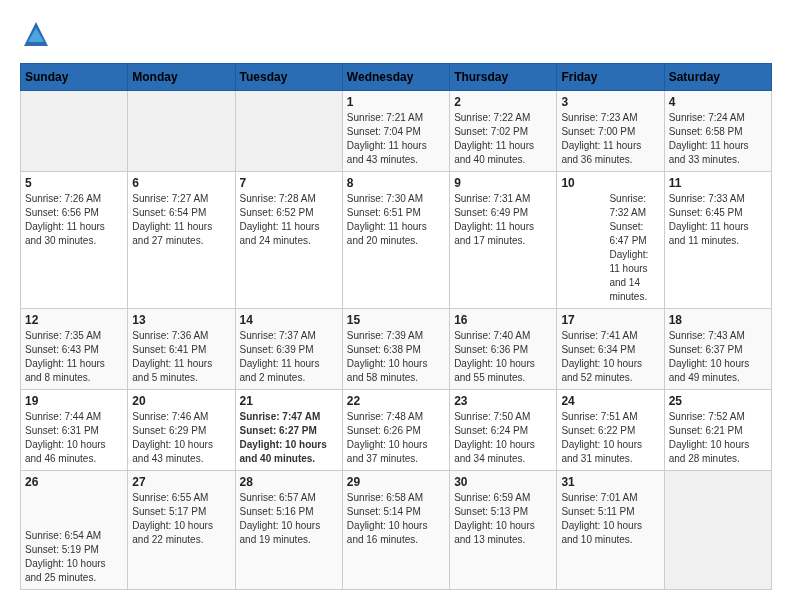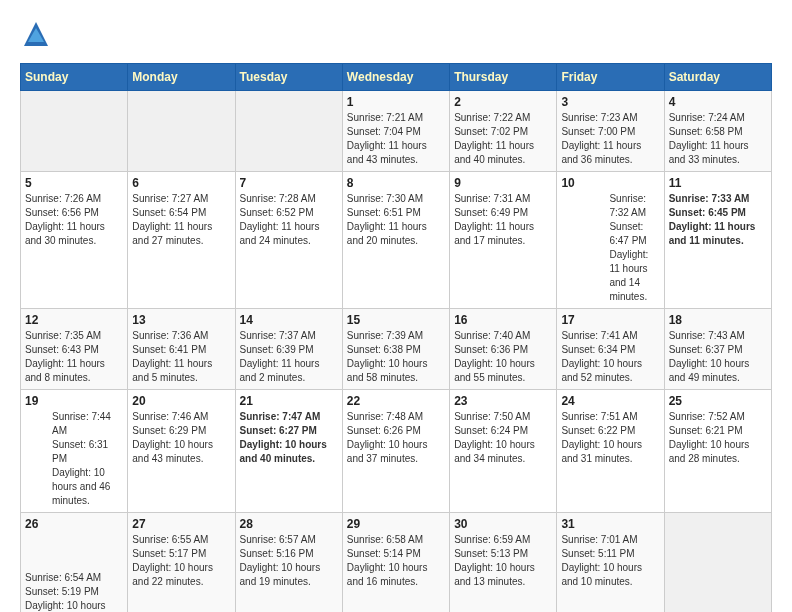--- a/index.html
+++ b/index.html
@@ -47,21 +47,21 @@
       font-size: 16px;
       color: #444;
     }
     .calendar {
       width: 100%;
       border-collapse: collapse;
       font-size: 11px;
     }
     .calendar thead tr th {
       background-color: #2a6db5;
-      color: #fef9c3;
+      color: #000000;
       padding: 6px 4px;
       text-align: left;
       font-size: 12px;
       border: 1px solid #1a5da5;
     }
     .calendar tbody tr td {
       border: 1px solid #ccc;
       vertical-align: top;
       padding: 4px;
       width: calc(100% / 7);
@@ -182,21 +182,21 @@
 Daylight: 11 hours and 17 minutes.</div>
         </td>
         <td>
           <div class="day-number">10</div>
           <div class="day-info" style="white-space: pre-line; margin-left: 48px;">Sunrise: 7:32 AM
 Sunset: 6:47 PM
 Daylight: 11 hours and 14 minutes.</div>
         </td>
         <td>
           <div class="day-number">11</div>
-          <div class="day-info" style="white-space: pre-line; font-weight: bold;">Sunrise: 7:33 AM
+          <div class="day-info" style="white-space: pre-line;">Sunrise: 7:33 AM
 Sunset: 6:45 PM
 Daylight: 11 hours and 11 minutes.</div>
         </td>
       </tr>
       <tr>
         <td>
           <div class="day-number">12</div>
           <div class="day-info" style="white-space: pre-line;">Sunrise: 7:35 AM
 Sunset: 6:43 PM
 Daylight: 11 hours and 8 minutes.</div>
@@ -234,21 +234,21 @@
         <td>
           <div class="day-number">18</div>
           <div class="day-info" style="white-space: pre-line;">Sunrise: 7:43 AM
 Sunset: 6:37 PM
 Daylight: 10 hours and 49 minutes.</div>
         </td>
       </tr>
       <tr>
         <td>
           <div class="day-number">19</div>
-          <div class="day-info" style="white-space: pre-line; margin-left: 27px;">Sunrise: 7:44 AM
+          <div class="day-info" style="white-space: pre-line;">Sunrise: 7:44 AM
 Sunset: 6:31 PM
 Daylight: 10 hours and 46 minutes.</div>
         </td>
         <td>
           <div class="day-number">20</div>
           <div class="day-info" style="white-space: pre-line;">Sunrise: 7:46 AM
 Sunset: 6:29 PM
 Daylight: 10 hours and 43 minutes.</div>
         </td>
         <td>

